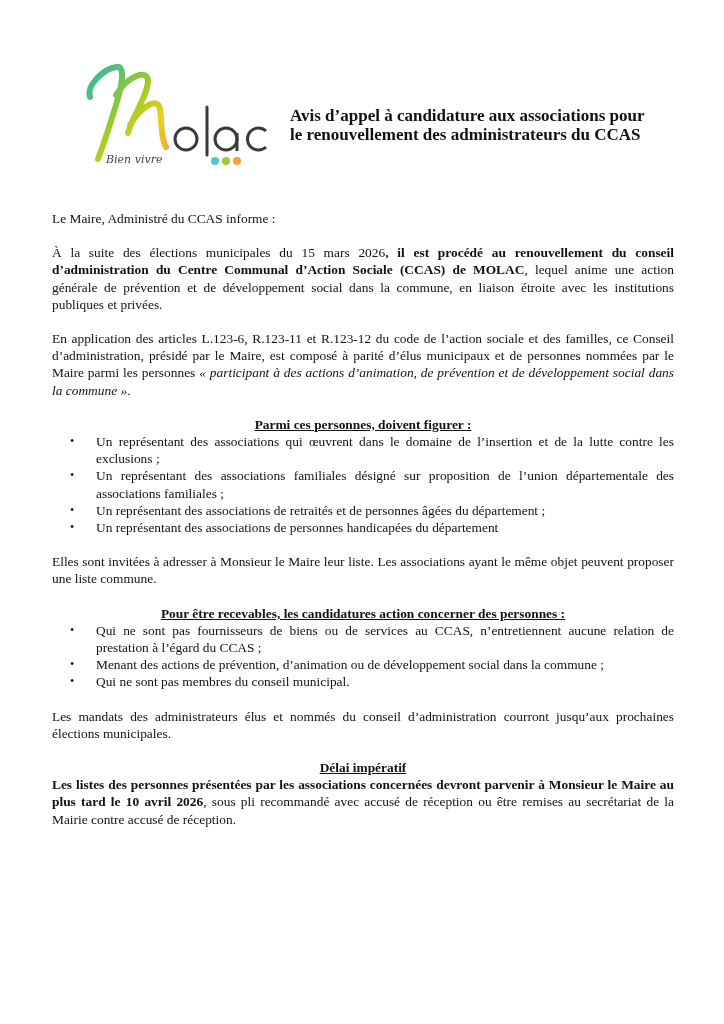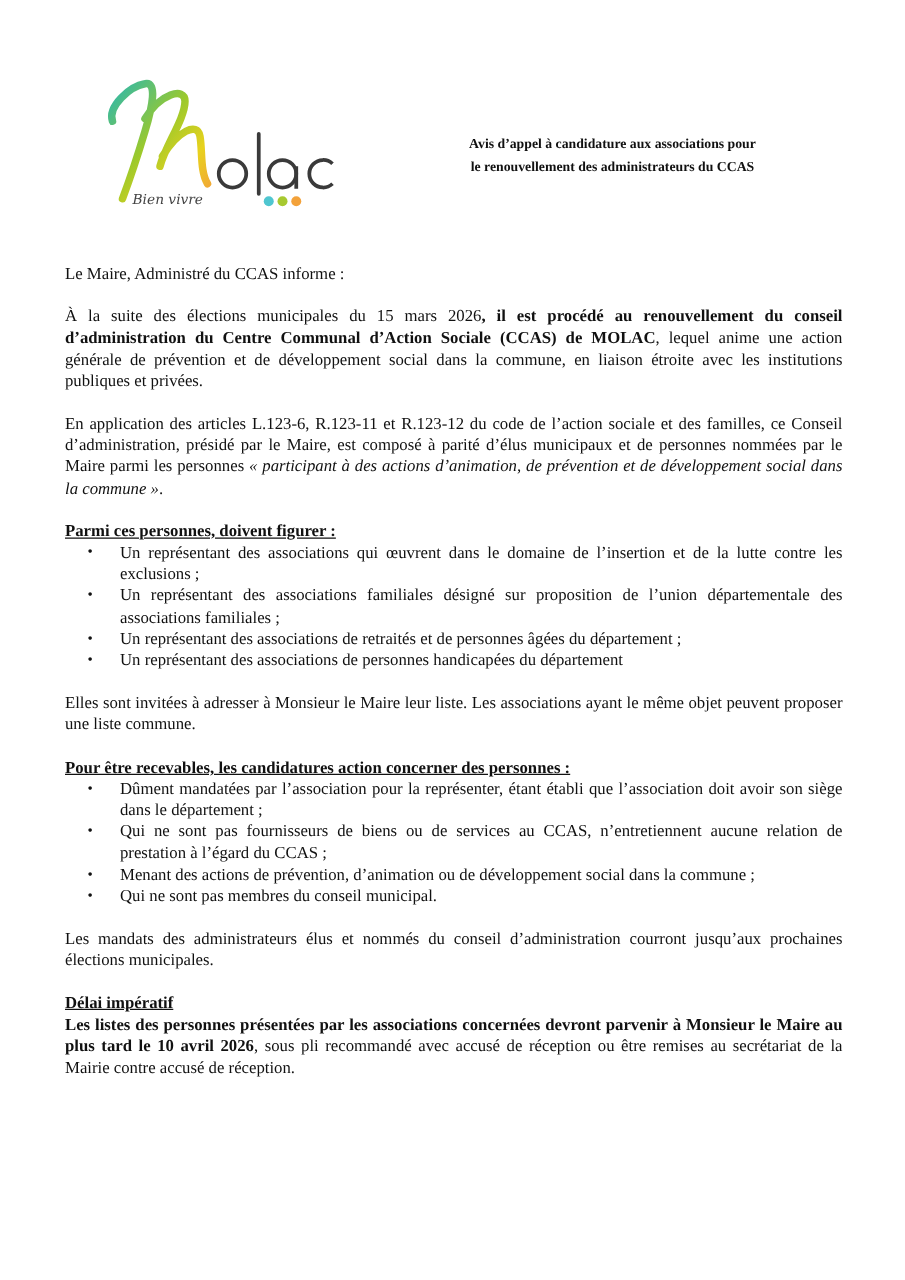--- a/index.html
+++ b/index.html
@@ -3,29 +3,29 @@
 <meta charset="utf-8">
 <style>
   html, body { margin: 0; padding: 0; background: #ffffff; }
   body {
     width: 724px; height: 1024px; position: relative; overflow: hidden;
     font-family: "Liberation Serif", serif; color: #111; font-size: 13.4px;
   }
   .logo { position: absolute; left: 66px; top: 55px; width: 210px; height: 125px; }
   .title {
     position: absolute; left: 290px; top: 106px; width: 400px;
-    text-align: center; font-weight: bold; font-size: 11px; line-height: 19px;
+    text-align: left; font-weight: bold; font-size: 17px; line-height: 19px;
   }
   .content { position: absolute; left: 52px; top: 210px; width: 622px; line-height: 17.2px; }
   p { margin: 0 0 17px 0; text-align: justify; }
   p.tight { margin-bottom: 0; }
   ul { margin: 0 0 17px 0; padding-left: 44px; list-style: none; }
   ul li { position: relative; text-align: justify; }
   ul li::before { content: "\2022"; position: absolute; left: -26px; top: 0; font-size: 12px; }
-  .head { margin: 0; font-weight: bold; text-decoration: underline; }
+  .head { margin: 0; font-weight: bold; text-decoration: underline; text-align: center; }
   b { font-weight: bold; }
   i { font-style: italic; }
 </style>
 </head>
 <body>
 
 <div class="logo">
   <svg width="210" height="125" viewBox="0 0 210 125">
     <defs>
       <linearGradient id="mgrad" x1="0" y1="0" x2="1" y2="1">
@@ -68,21 +68,20 @@
     <li>Un représentant des associations qui œuvrent dans le domaine de l’insertion et de la lutte contre les exclusions ;</li>
     <li>Un représentant des associations familiales désigné sur proposition de l’union départementale des associations familiales ;</li>
     <li>Un représentant des associations de retraités et de personnes âgées du département ;</li>
     <li>Un représentant des associations de personnes handicapées du département</li>
   </ul>
 
   <p>Elles sont invitées à adresser à Monsieur le Maire leur liste. Les associations ayant le même objet peuvent proposer une liste commune.</p>
 
   <div class="head">Pour être recevables, les candidatures action concerner des personnes :</div>
   <ul>
-    <li>Dûment mandatées par l’association pour la représenter, étant établi que l’association doit avoir son siège dans le département ;</li>
     <li>Qui ne sont pas fournisseurs de biens ou de services au CCAS, n’entretiennent aucune relation de prestation à l’égard du CCAS ;</li>
     <li>Menant des actions de prévention, d’animation ou de développement social dans la commune ;</li>
     <li>Qui ne sont pas membres du conseil municipal.</li>
   </ul>
 
   <p>Les mandats des administrateurs élus et nommés du conseil d’administration courront jusqu’aux prochaines élections municipales.</p>
 
   <div class="head">Délai impératif</div>
   <p><b>Les listes des personnes présentées par les associations concernées devront parvenir à Monsieur le Maire au plus tard le 10 avril 2026</b><span>, sous pli recommandé avec accusé de réception ou être remises au secrétariat de la Mairie contre accusé de réception.</span></p>
 </div>

